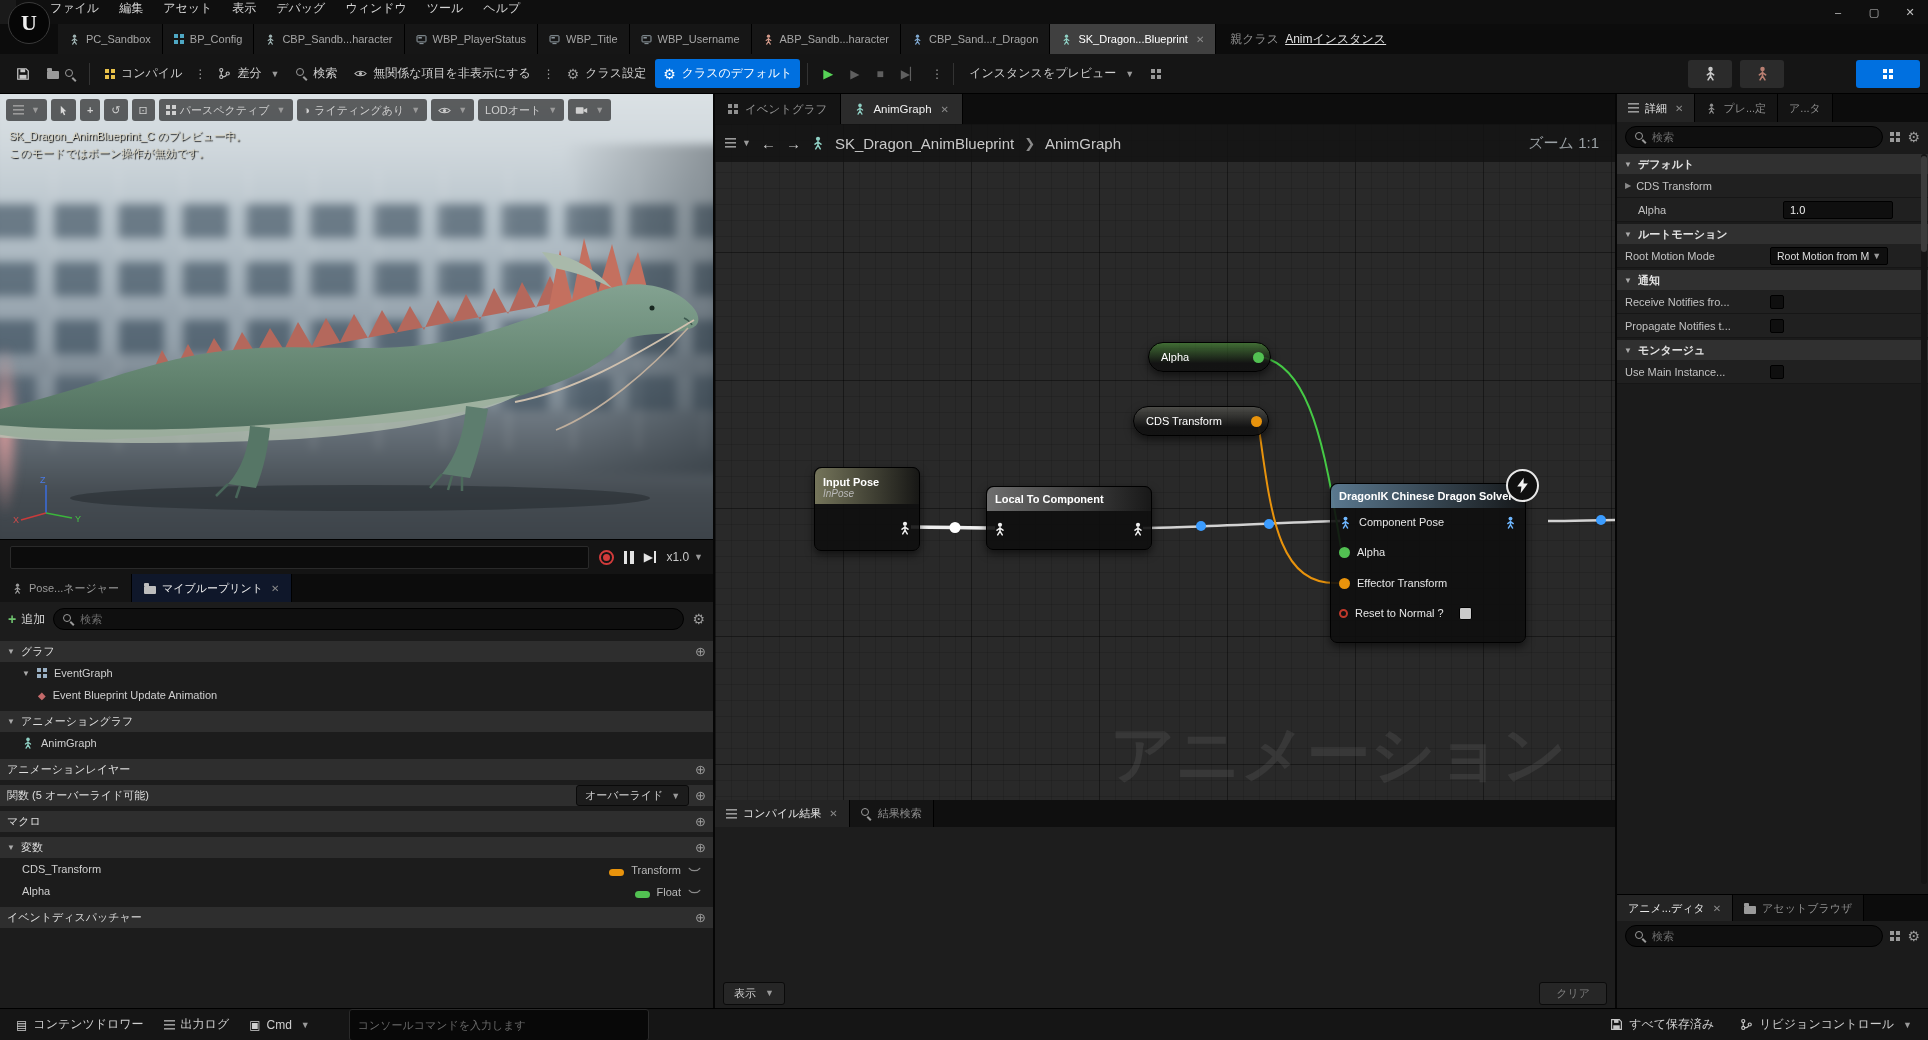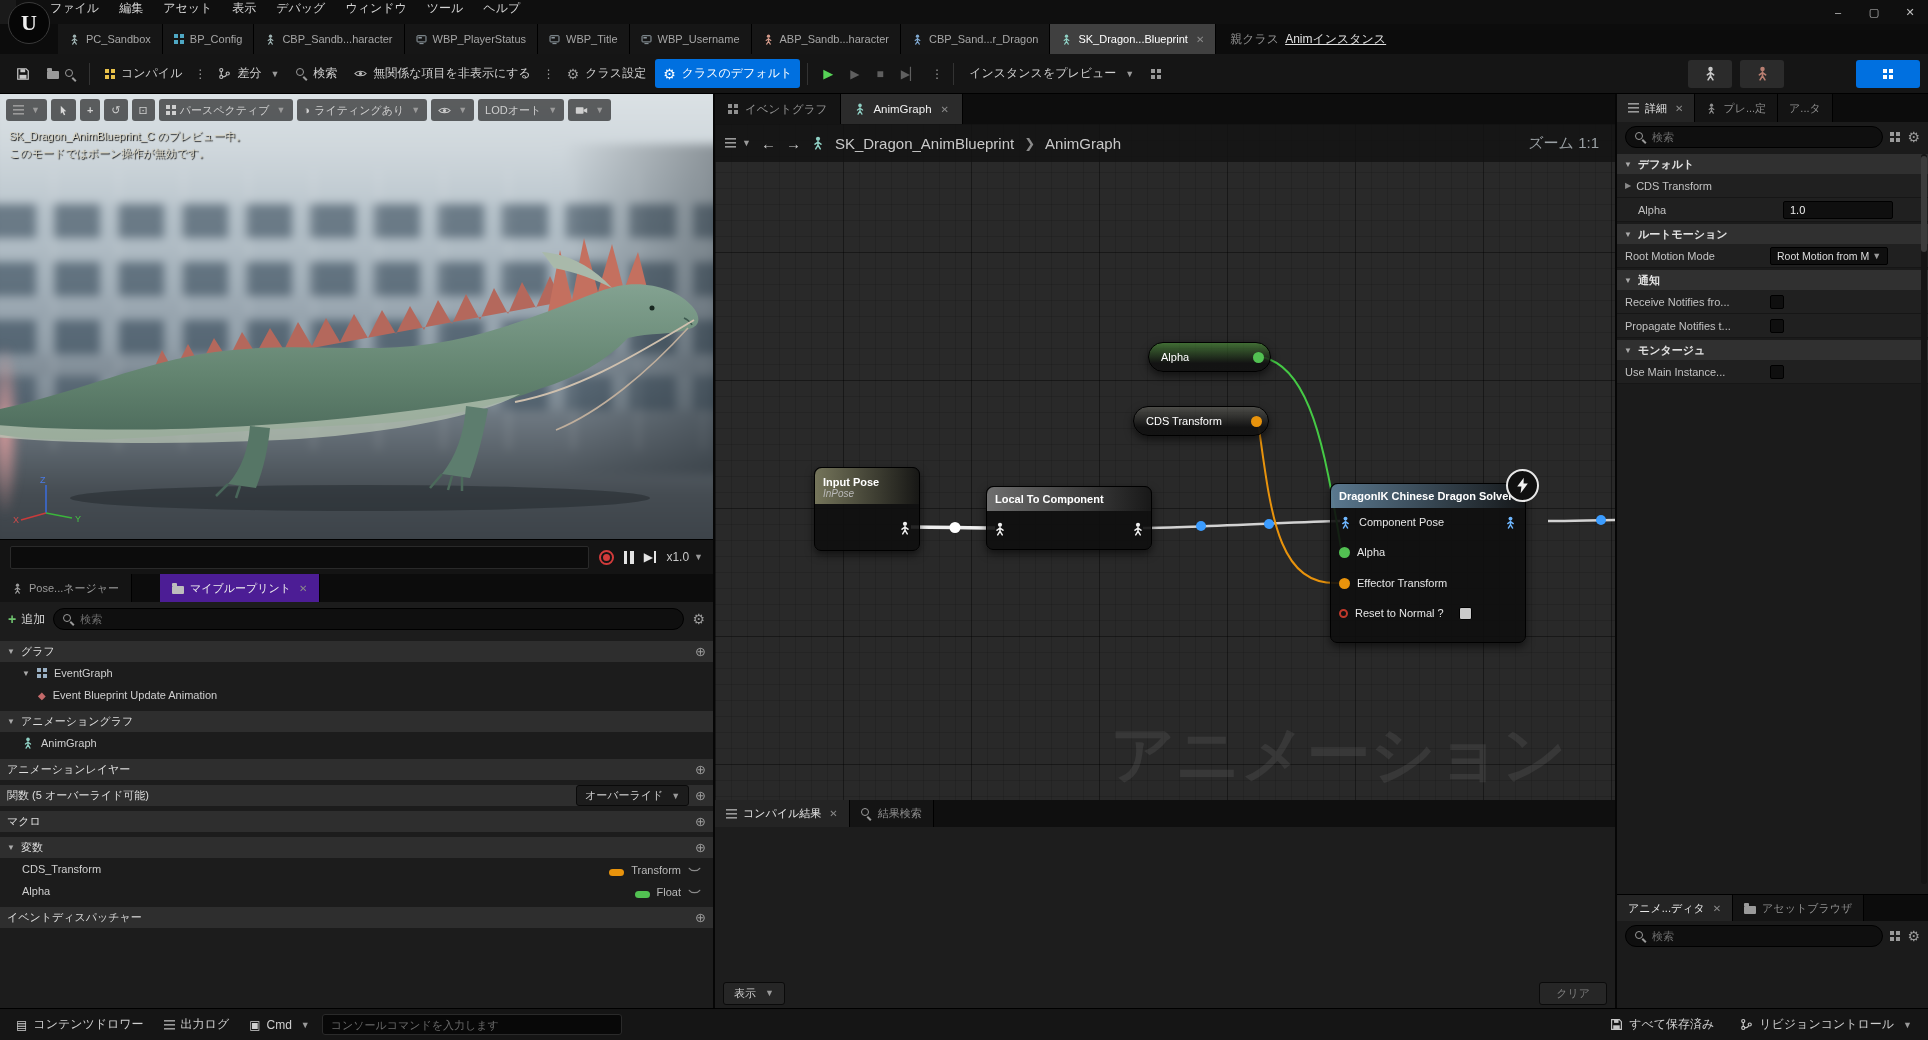--- a/index.html
+++ b/index.html
@@ -57,21 +57,21 @@
 .vp-scrub{flex:1;height:23px;background:rgba(8,8,8,0.7);border:1px solid #2a2a2a;border-radius:2px;}
 .rec{width:15px;height:15px;border:2px solid #d23b3b;border-radius:50%;display:flex;align-items:center;justify-content:center;}
 .rec::after{content:'';width:7px;height:7px;background:#d23b3b;border-radius:50%;}
 .pausebars{display:flex;gap:3px;}
 .pausebars span{width:3.5px;height:13px;background:#e3e3e3;}
 .stepicon{display:flex;align-items:center;color:#e3e3e3;font-size:12px;gap:1px;}
 .stepicon i{width:2.5px;height:12px;background:#e3e3e3;}
 
 #left-tabs{position:absolute;top:480px;left:0;right:0;height:28px;background:#0c0c0c;display:flex;align-items:stretch;}
 .ltab{display:flex;align-items:center;gap:6px;padding:0 12px;font-size:11px;color:#9a9a9a;background:#141414;border-right:1px solid #000;}
-.ltab.active{background:#4c1d95;color:#eee;margin-left:28px;}
+.ltab.active{background:#0f172a;color:#eee;}
 #myblueprint{position:absolute;top:508px;left:0;right:0;bottom:0;background:#1c1c1c;overflow:hidden;}
 .mb-toolbar{display:flex;align-items:center;gap:8px;height:34px;padding:0 8px;}
 .addbtn{display:flex;align-items:center;gap:5px;color:#d8d8d8;font-size:12px;}
 .addbtn .plus{color:#6fc46f;font-weight:bold;font-size:14px;}
 .searchbox{display:flex;align-items:center;gap:6px;background:#0f0f0f;border:1px solid #000;border-radius:11px;height:22px;padding:0 9px;flex:1;}
 .searchbox input{background:none;border:none;outline:none;color:#cfcfcf;font-size:11px;width:100%;}
 .searchbox input::placeholder{color:#6f6f6f;}
 .gear{color:#9a9a9a;font-size:14px;}
 .mbhead{height:21px;background:#2e2e2e;display:flex;align-items:center;gap:6px;padding:0 7px;margin-top:5px;font-size:11px;color:#dedede;}
 .mbhead .sp{flex:1;}
@@ -128,21 +128,21 @@
 .dscroll::before{content:'';position:absolute;top:2px;left:0;width:6px;height:96px;background:#3c3c3c;border-radius:3px;}
 
 #previewpanel{position:absolute;left:0;right:0;top:800px;bottom:0;background:#1b1b1b;border-top:1px solid #000;}
 .radiorow{display:flex;align-items:center;gap:6px;height:27px;padding:0 8px;font-size:11px;color:#d0d0d0;white-space:nowrap;overflow:hidden;}
 .radio{width:13px;height:13px;border-radius:50%;border:2px solid #5a5a5a;flex:none;}
 .radio.on{border-color:#2f9dff;position:relative;}
 .radio.on::after{content:'';position:absolute;inset:1.5px;background:#2f9dff;border-radius:50%;}
 
 #statusbar{position:absolute;left:0;right:0;bottom:0;height:32px;background:#151515;border-top:1px solid #000;display:flex;align-items:center;gap:4px;padding:0 8px;}
 .sbtn{display:flex;align-items:center;gap:6px;padding:5px 8px;font-size:12px;color:#cfcfcf;border-radius:3px;white-space:nowrap;}
-.console{width:300px;height:21px;background:#080808;border:1px solid #2a2a2a;border-radius:3px;display:flex;align-items:center;padding:0 8px;}
+.console{width:300px;height:32px;background:#080808;border:1px solid #2a2a2a;border-radius:3px;display:flex;align-items:center;padding:0 8px;margin-left:27px;}
 .console input{background:none;border:none;outline:none;color:#ccc;font-size:11px;width:100%;}
 .console input::placeholder{color:#6a6a6a;}
 .sb-right{margin-left:auto;display:flex;align-items:center;gap:10px;}
 </style>
 </head>
 <body>
 
 <svg width="0" height="0" style="position:absolute">
   <symbol id="sym-person" viewBox="0 0 16 16">
     <circle cx="8" cy="3.2" r="2.4" fill="currentColor"></circle>

